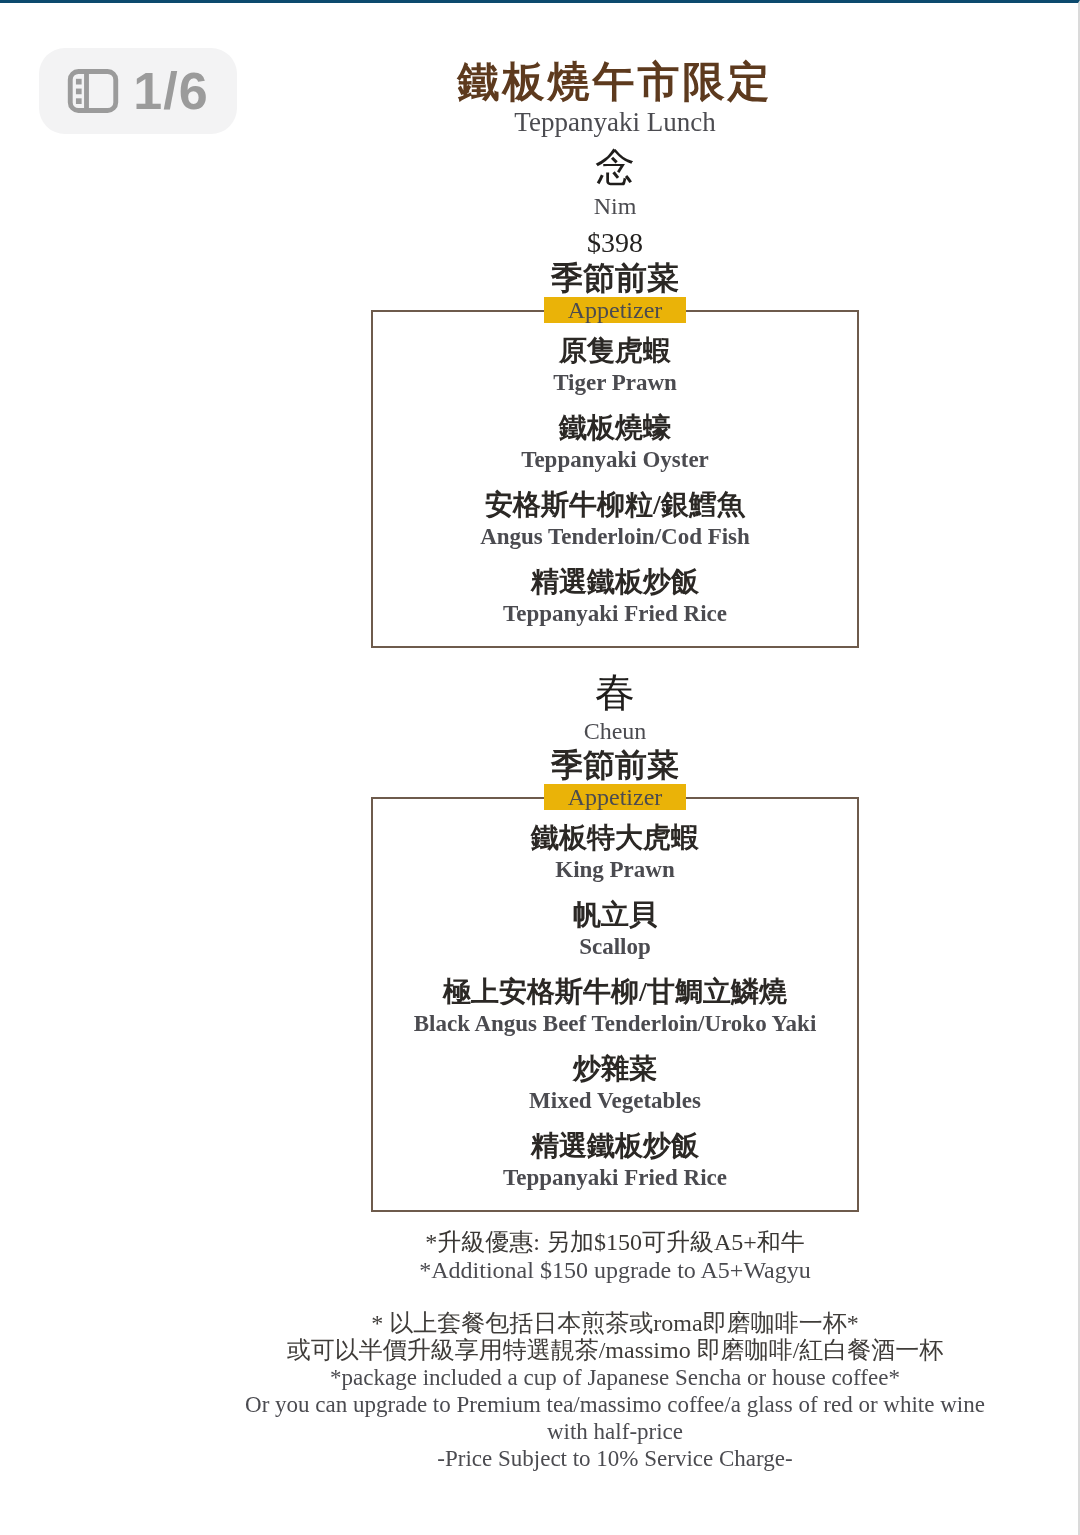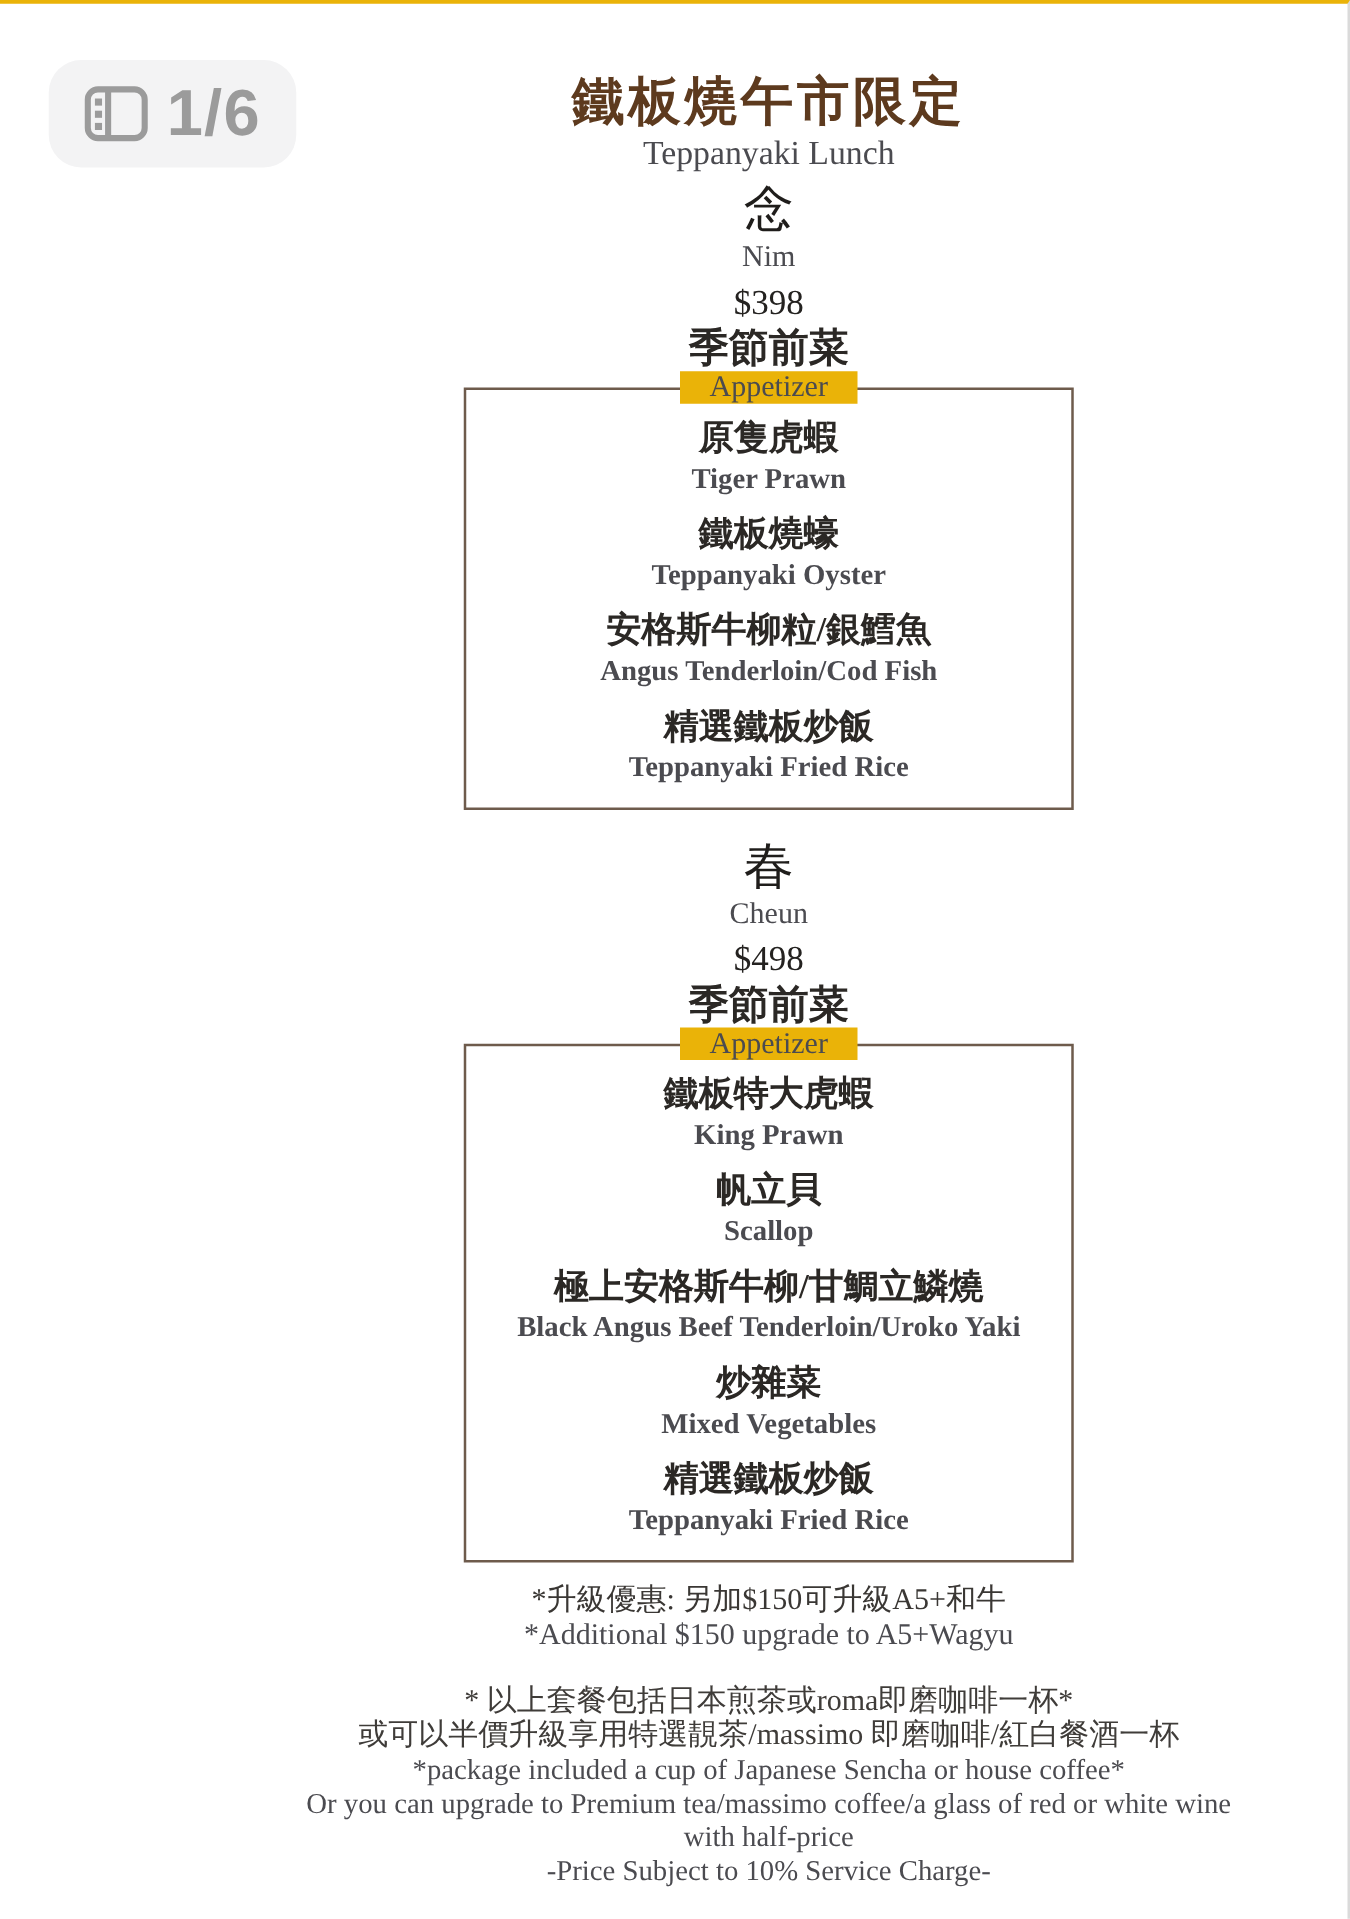--- a/index.html
+++ b/index.html
@@ -6,21 +6,21 @@
   html, body { width: 1080px; height: 1535px; }
   body {
     background: #ffffff;
     font-family: "Liberation Serif", serif;
     overflow: hidden;
     position: relative;
   }
   .photo-frame {
     position: absolute;
     inset: 0;
-    border-top: 3px solid #eab308;
+    border-top: 3px solid #0c4a6e;
     border-right: 2px solid #dadada;
   }
   
   .badge {
     position: absolute;
     left: 39px; top: 45px;
     width: 198px; height: 86px;
     background: #f3f3f4;
     border-radius: 26px;
     display: flex;
@@ -181,21 +181,20 @@
         <div class="pair">
           <div class="item-zh">精選鐵板炒飯</div>
           <div class="item-en">Teppanyaki Fried Rice</div>
         </div>
       </div>
     </div>
 
     <div class="section-2">
       <div class="set-name-zh">春</div>
       <div class="set-name-en">Cheun</div>
-      <div class="price">$498</div>
       <div class="course-zh">季節前菜</div>
       <div class="app-label">
         <span>Appetizer</span>
       </div>
       <div class="box">
         <div class="pair">
           <div class="item-zh">鐵板特大虎蝦</div>
           <div class="item-en">King Prawn</div>
         </div>
         <div class="pair">

